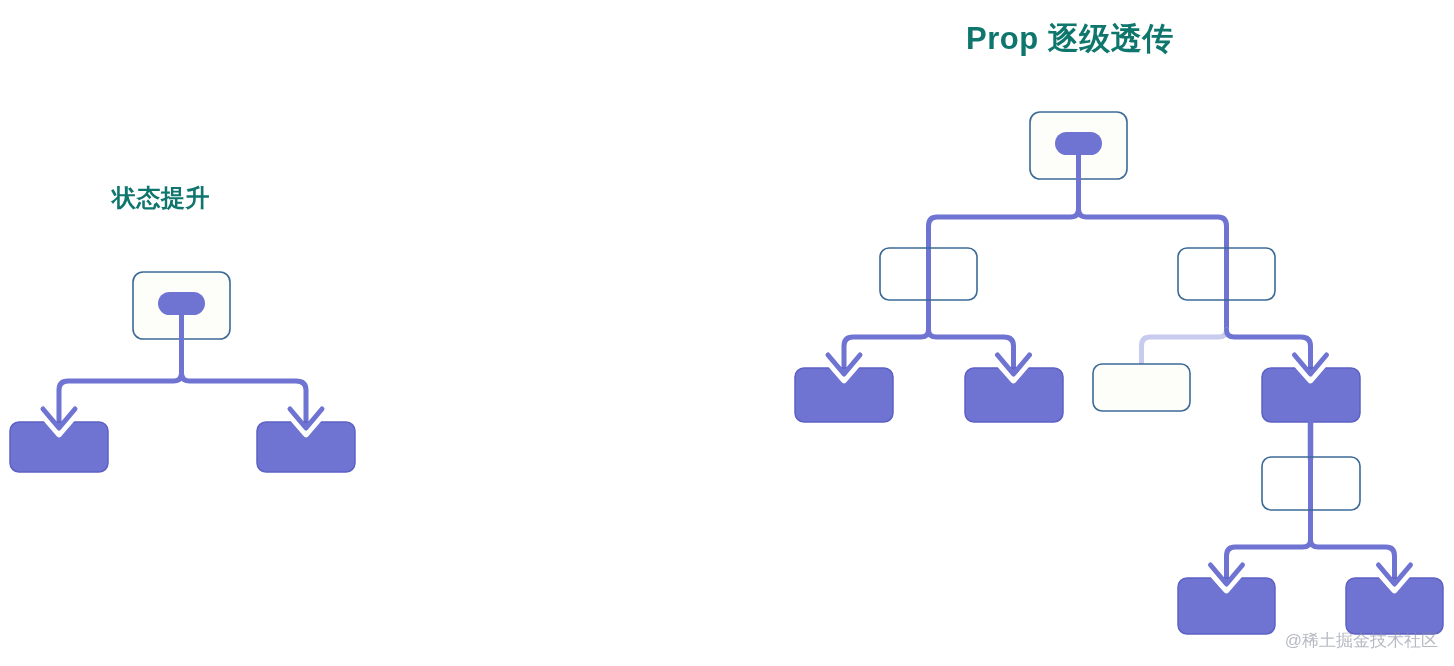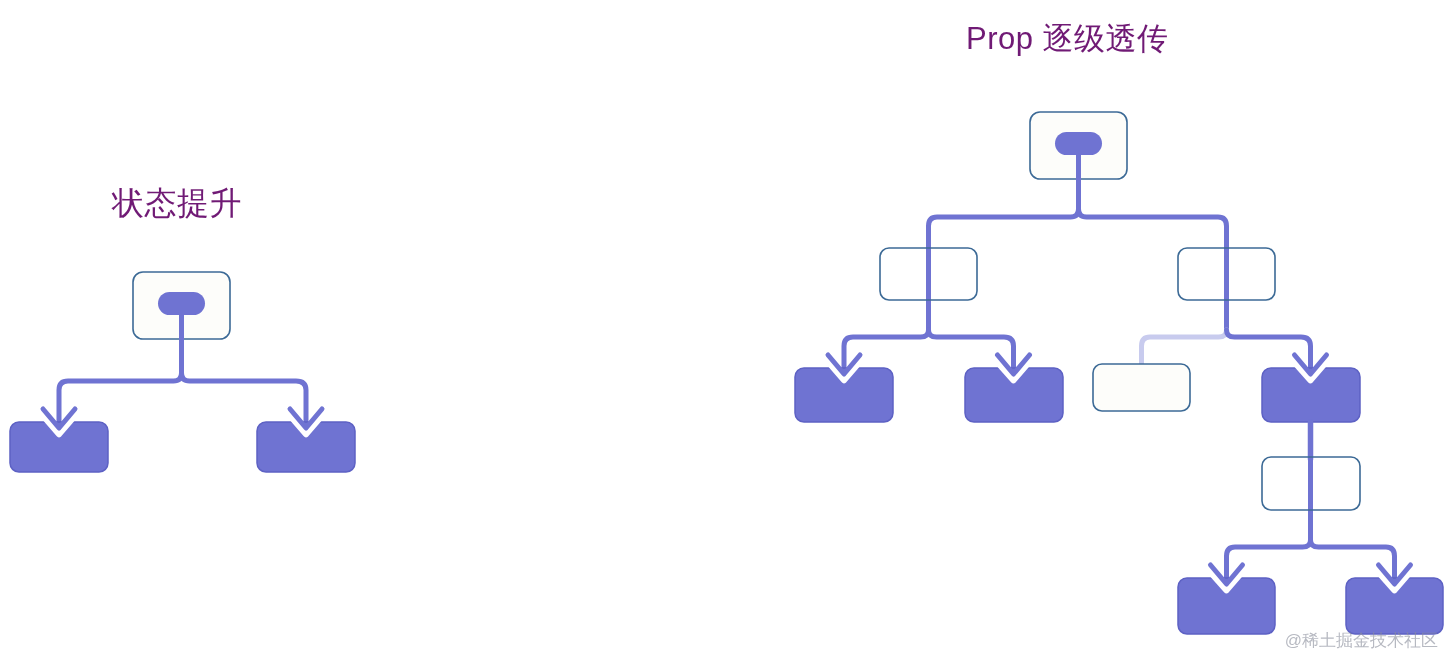--- a/index.html
+++ b/index.html
@@ -13,29 +13,29 @@
     position: relative;
     overflow: hidden;
     font-family: "Liberation Sans", "DejaVu Sans", sans-serif;
   }
   .stage {
     position: absolute;
     inset: 0;
   }
   .title {
     position: absolute;
-    color: #701a75;
-    font-weight: 400;
+    color: #0f766e;
+    font-weight: 700;
     white-space: nowrap;
     user-select: none;
   }
   #title-left {
     left: 112px;
     top: 182px;
-    font-size: 32px;
+    font-size: 24px;
     letter-spacing: 0.5px;
   }
   #title-right {
     left: 966px;
     top: 18px;
     font-size: 31px;
     letter-spacing: 0.5px;
   }
   .watermark {
     position: absolute;

